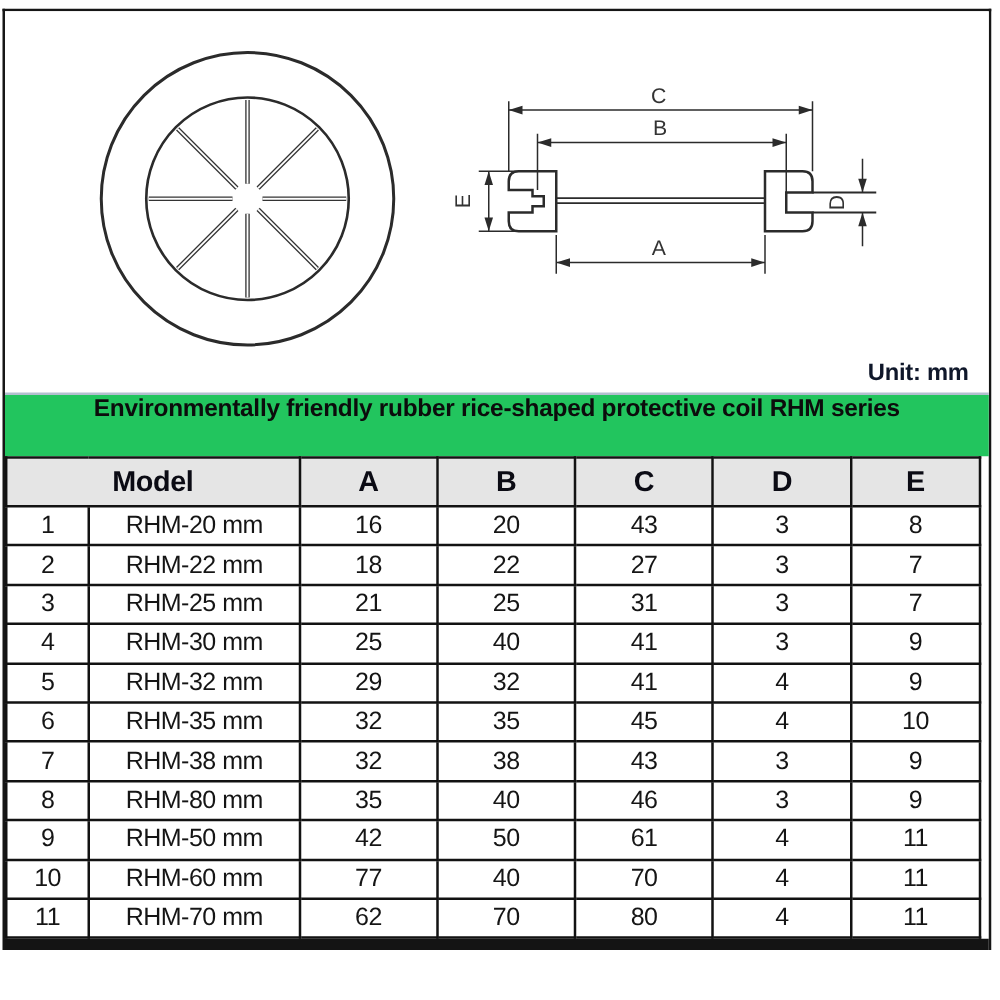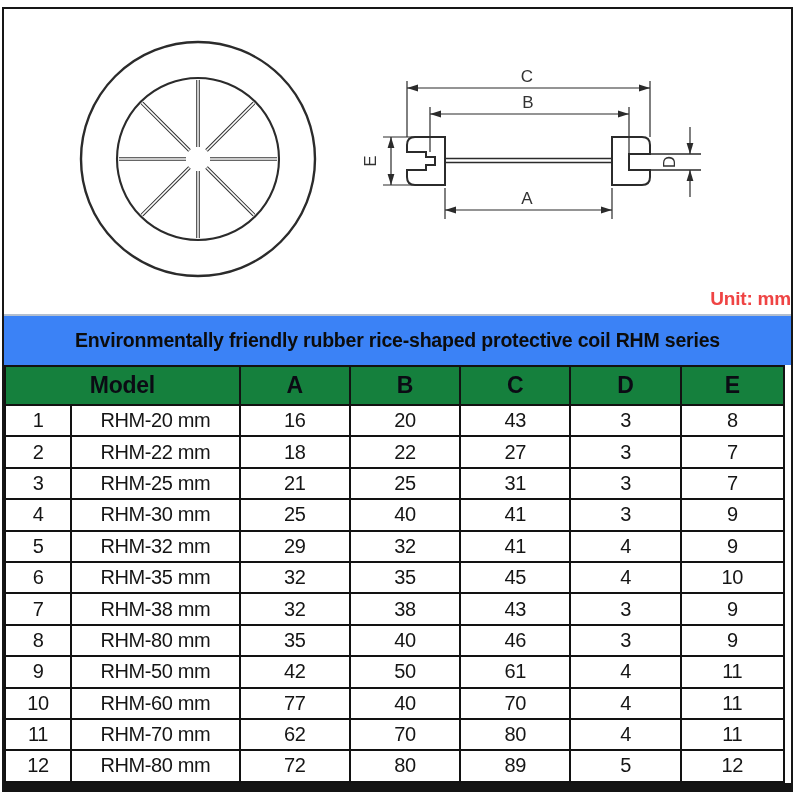--- a/index.html
+++ b/index.html
@@ -8,39 +8,39 @@
     font-family:"Liberation Sans",sans-serif;color:#111;
   }
   .sheet{
     position:absolute;left:2px;top:7px;width:791px;box-sizing:border-box;
     border:2.5px solid #161616;border-bottom:none;background:#fff;
   }
   .diagram-area{
     position:relative;height:305px;border-bottom:2px solid #b3bfcf;background:#fff;
   }
   .unit-label{
-    position:absolute;right:0;bottom:4px;font-size:19px;font-weight:bold;color:#ef4444;
+    position:absolute;right:16px;bottom:4px;font-size:19px;font-weight:bold;color:#0f172a;
     letter-spacing:-0.2px;
   }
   .title-bar{
-    height:49px;display:flex;align-items:center;justify-content:center;background:#3b82f6;
+    height:49px;display:flex;justify-content:center;background:#22c55e;
   }
   .title-bar .title{
     font-size:19.5px;font-weight:bold;letter-spacing:-0.2px;color:#0c0c0c;text-align:center;
   }
   table.spec{
     border-collapse:collapse;table-layout:fixed;width:781px;margin:0;
     border:2px solid #121212;
   }
   table.spec th,table.spec td{
     border:2px solid #121212;text-align:center;vertical-align:middle;
     padding:0;overflow:hidden;white-space:nowrap;
   }
   table.spec th{
-    background:#15803d;color:#0b0b14;font-size:23px;font-weight:bold;height:37px;
+    background:#e5e5e5;color:#0b0b14;font-size:23px;font-weight:bold;height:37px;
     letter-spacing:-0.3px;
   }
   table.spec td{
     background:#fff;font-size:20px;height:29.4px;letter-spacing:-0.4px;color:#151515;
   }
   .bottom-bar{height:9px;background:#141414;width:100%;}
   svg text{font-family:"Liberation Sans",sans-serif;}
   .col-no{width:66px;}
   .col-model{width:168px;}
   .col-dim{width:110px;}
@@ -266,27 +266,18 @@
   </tr>
           <tr>
     <td>11</td>
     <td>RHM-70 mm</td>
     <td>62</td>
     <td>70</td>
     <td>80</td>
     <td>4</td>
     <td>11</td>
   </tr>
-          <tr>
-    <td>12</td>
-    <td>RHM-80 mm</td>
-    <td>72</td>
-    <td>80</td>
-    <td>89</td>
-    <td>5</td>
-    <td>12</td>
-  </tr>
         </tbody>
     </table>
 
     <div class="bottom-bar"></div>
   </div>
 </div>
 
 </body></html>

